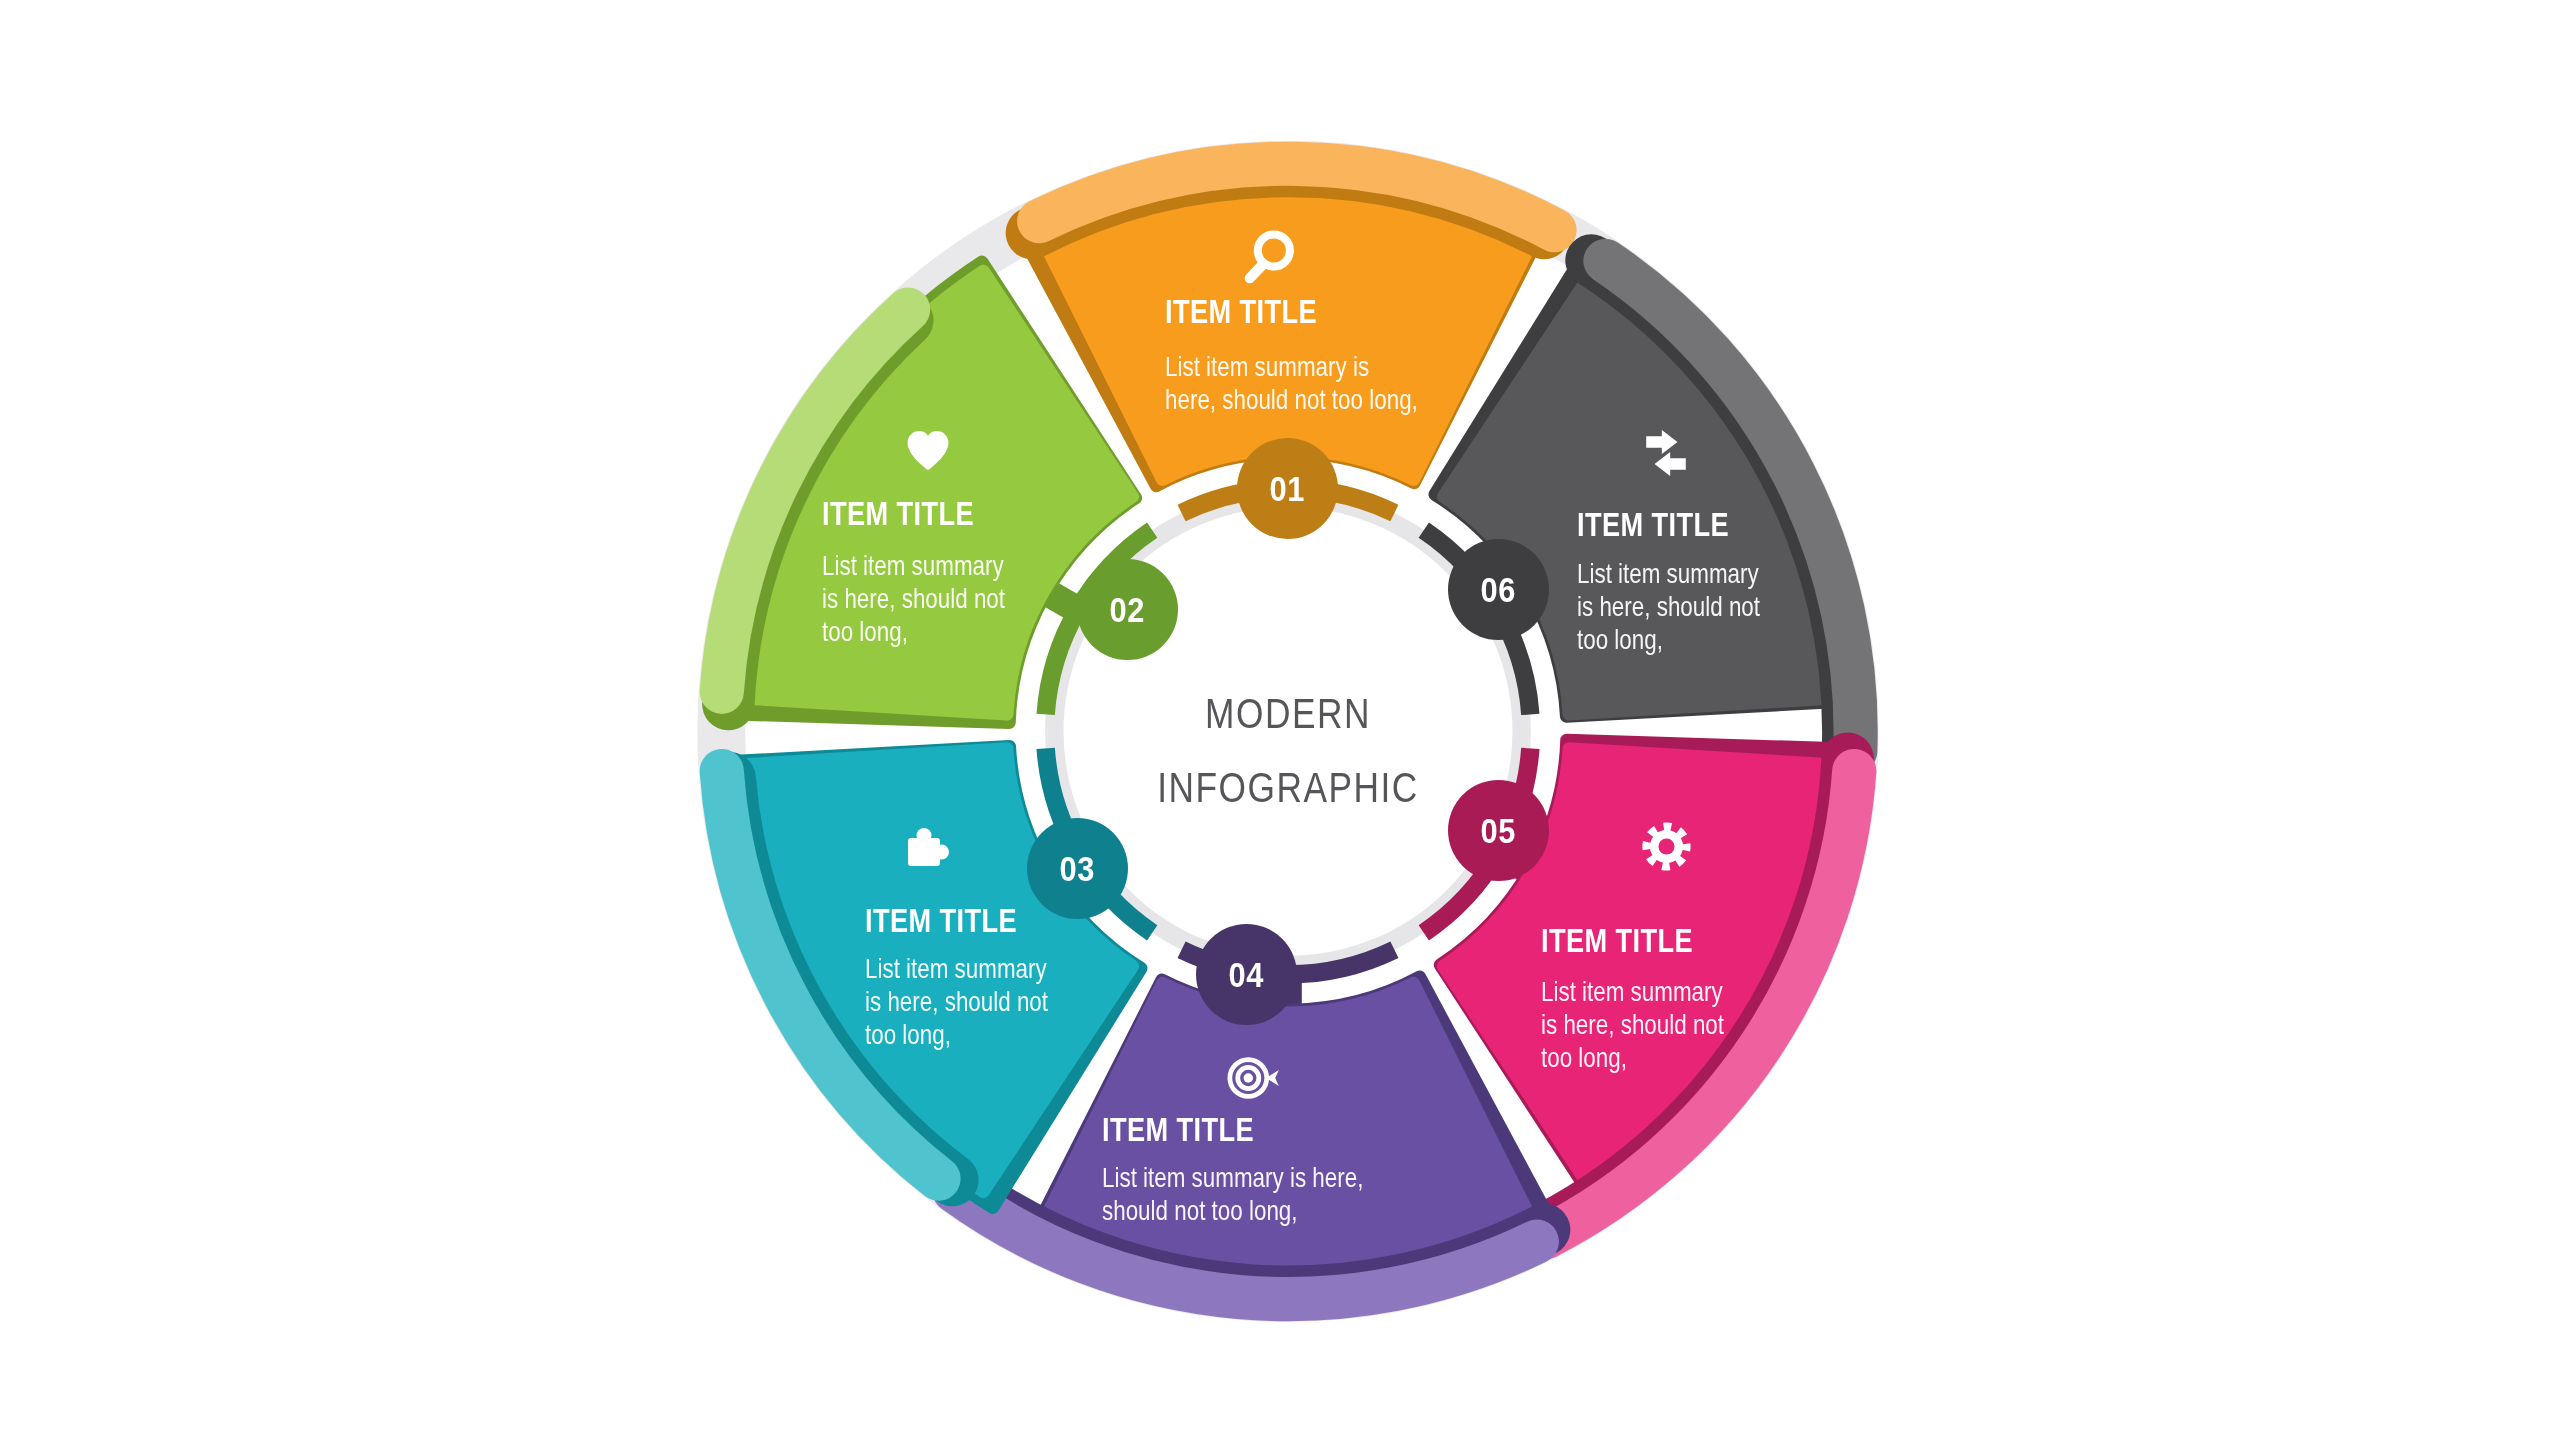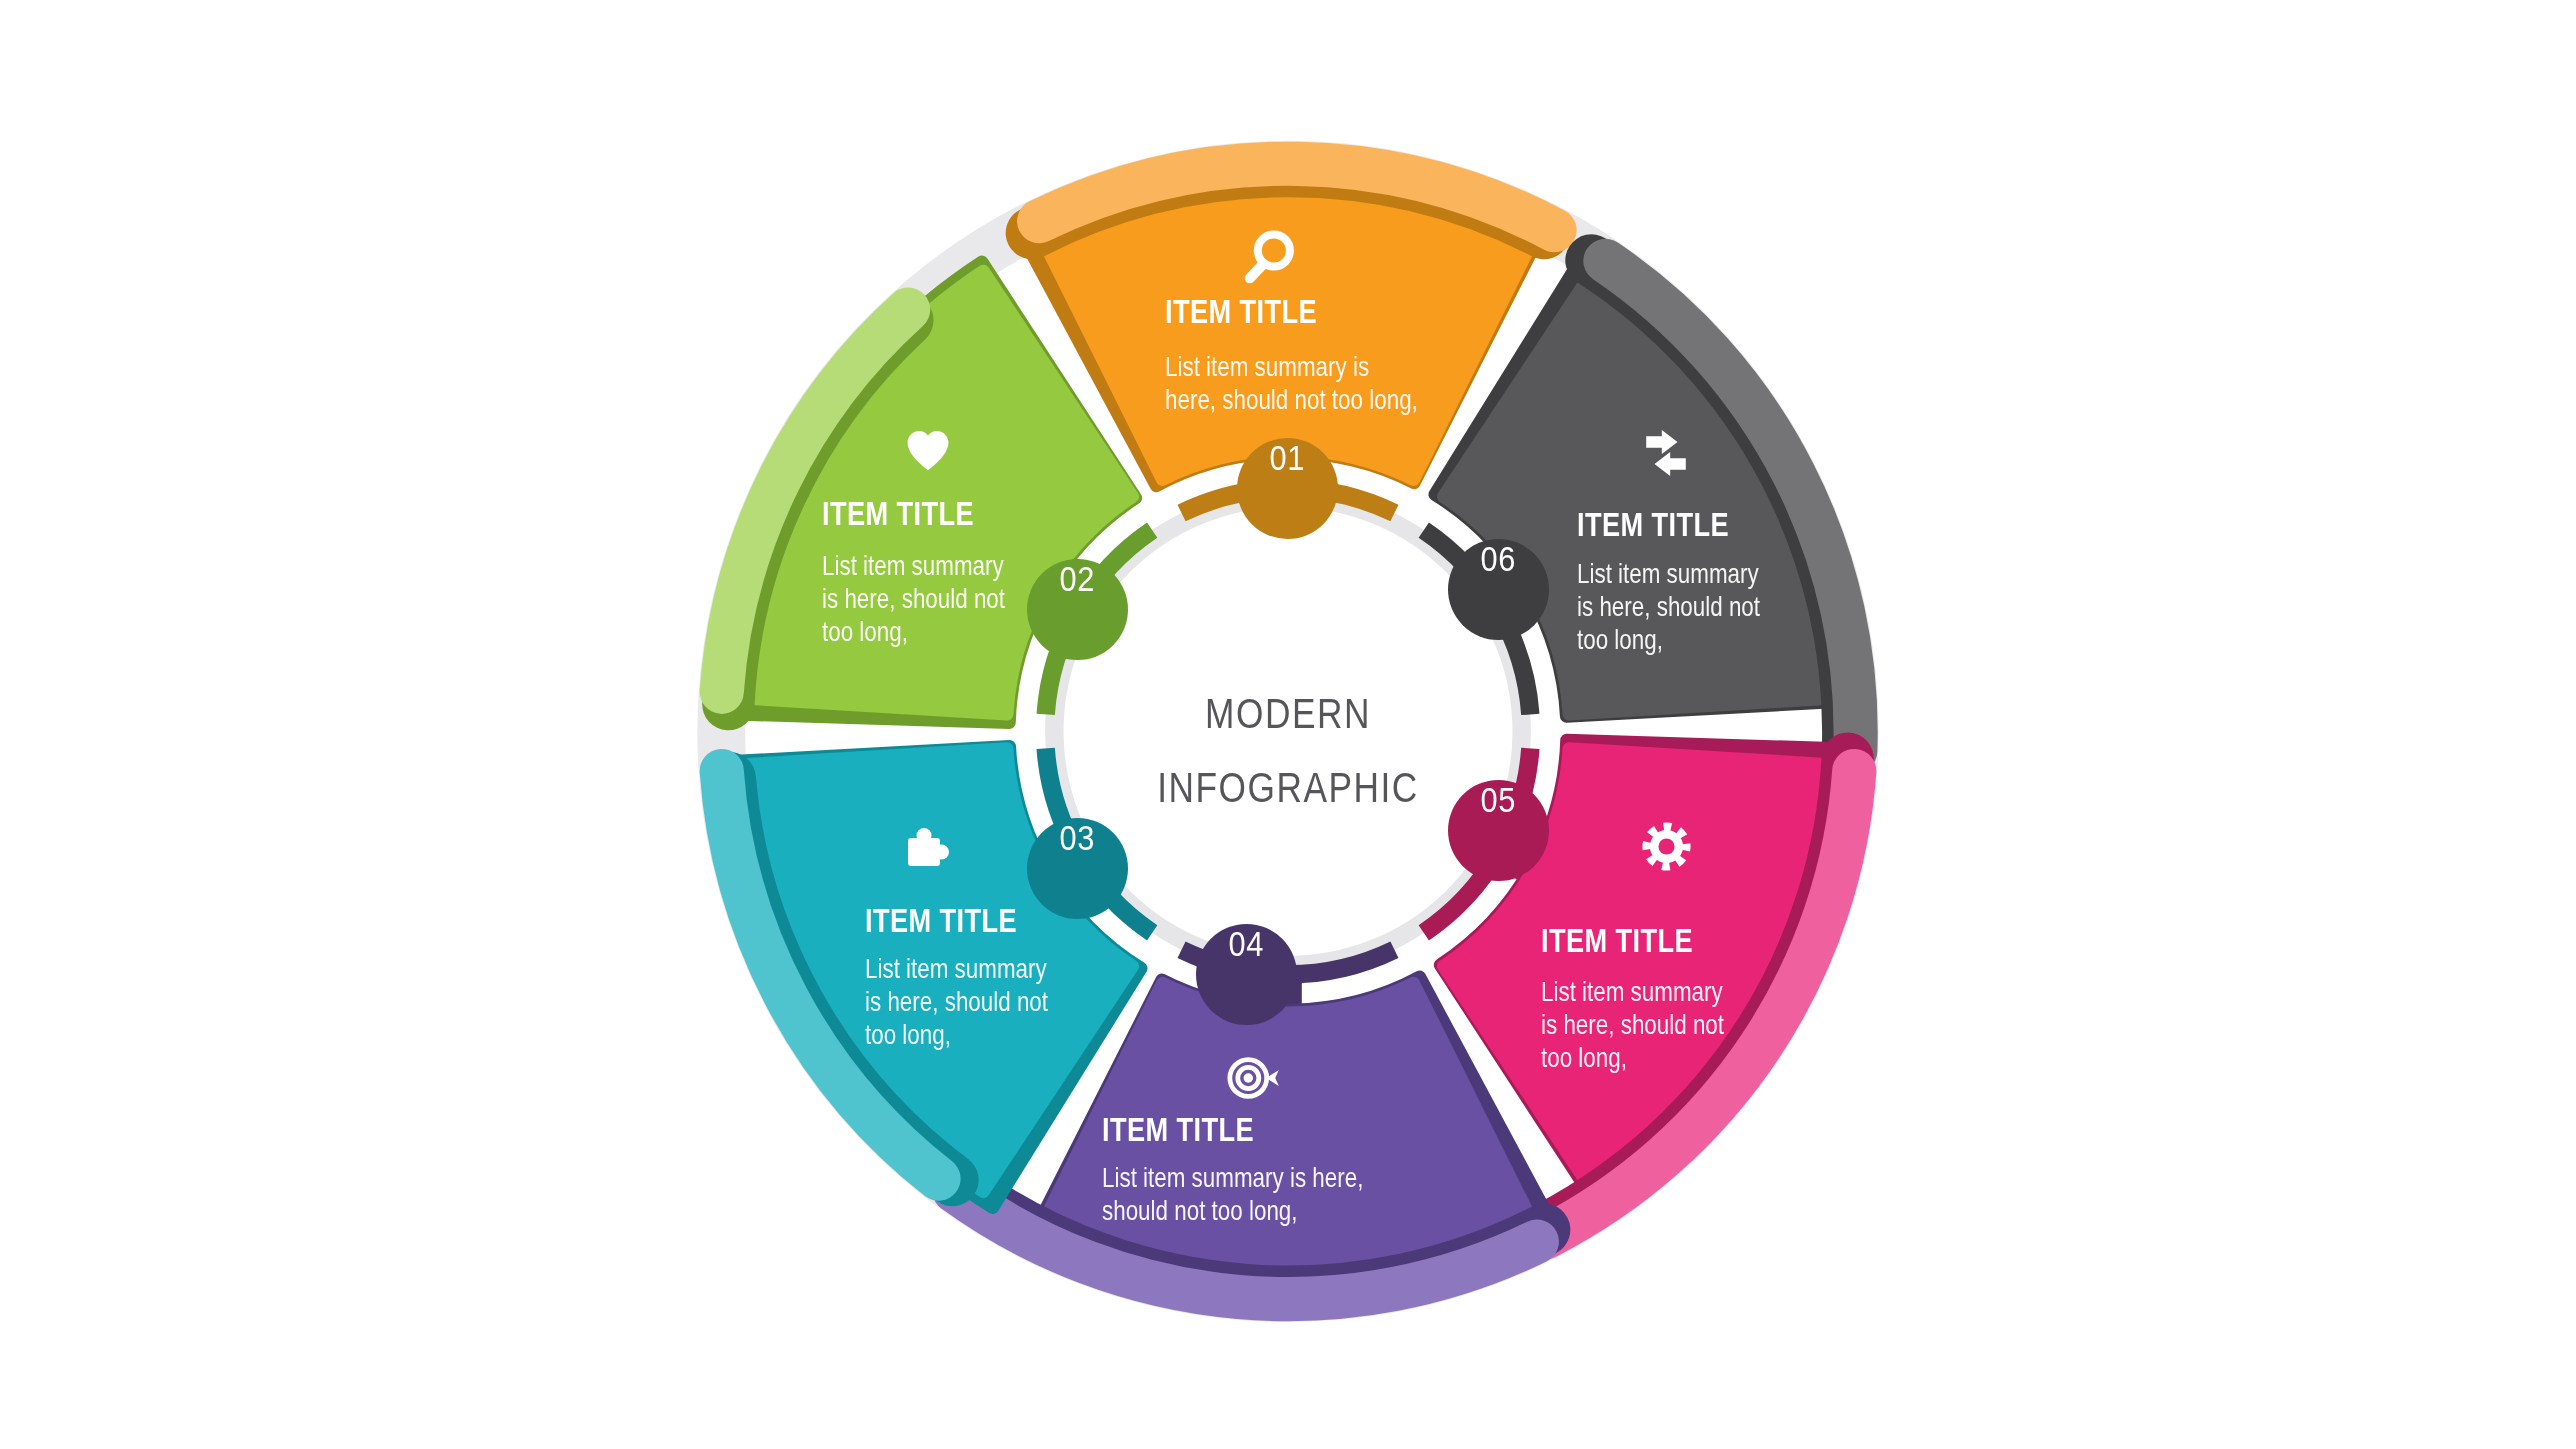--- a/index.html
+++ b/index.html
@@ -3,26 +3,26 @@
 <meta charset="utf-8">
 <style>
   html,body{margin:0;padding:0;background:#ffffff;}
   #stage{
     position:relative;width:2576px;height:1449px;overflow:hidden;
     background:#ffffff;font-family:"Liberation Sans",sans-serif;
   }
   #wheel{position:absolute;left:0;top:0;}
   .badge{
     position:absolute;width:101px;height:101px;border-radius:50%;
-    display:flex;align-items:flex-start;justify-content:center;
-    color:#fff;font-weight:normal;font-size:35px;letter-spacing:0.9px;
+    display:flex;align-items:center;justify-content:center;
+    color:#fff;font-weight:bold;font-size:35px;letter-spacing:0.9px;
   }
   .badge span{transform:scaleX(.88);}
   .badge[data-num="n01"]{left:1237px;top:438px;background:var(--c01-badge);}
-  .badge[data-num="n02"]{left:1027px;top:559px;background:var(--c02-badge);}
+  .badge[data-num="n02"]{left:1077px;top:559px;background:var(--c02-badge);}
   .badge[data-num="n03"]{left:1027px;top:818px;background:var(--c03-badge);}
   .badge[data-num="n04"]{left:1196px;top:924px;background:var(--c04-badge);}
   .badge[data-num="n05"]{left:1448px;top:780px;background:var(--c05-badge);}
   .badge[data-num="n06"]{left:1448px;top:539px;background:var(--c06-badge);}
   .seg-title{
     position:absolute;color:#ffffff;font-weight:bold;font-size:34px;
     letter-spacing:0.5px;white-space:nowrap;
     transform:scaleX(.8);transform-origin:0 0;
   }
   .seg-summary{

